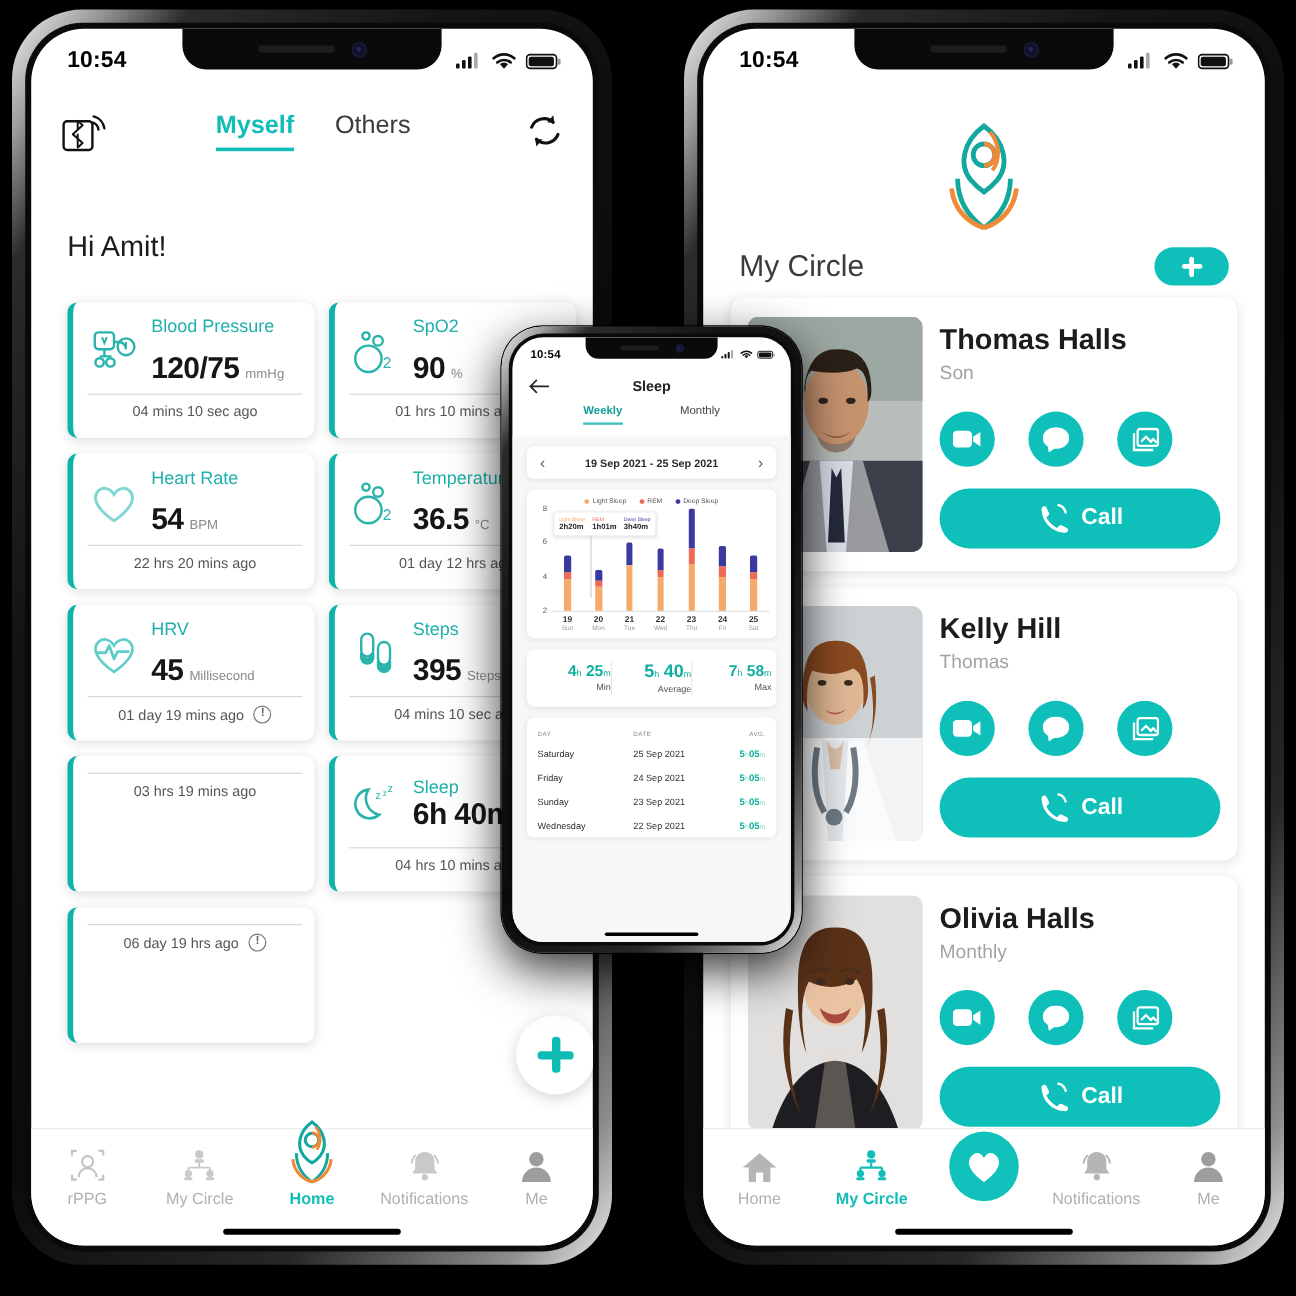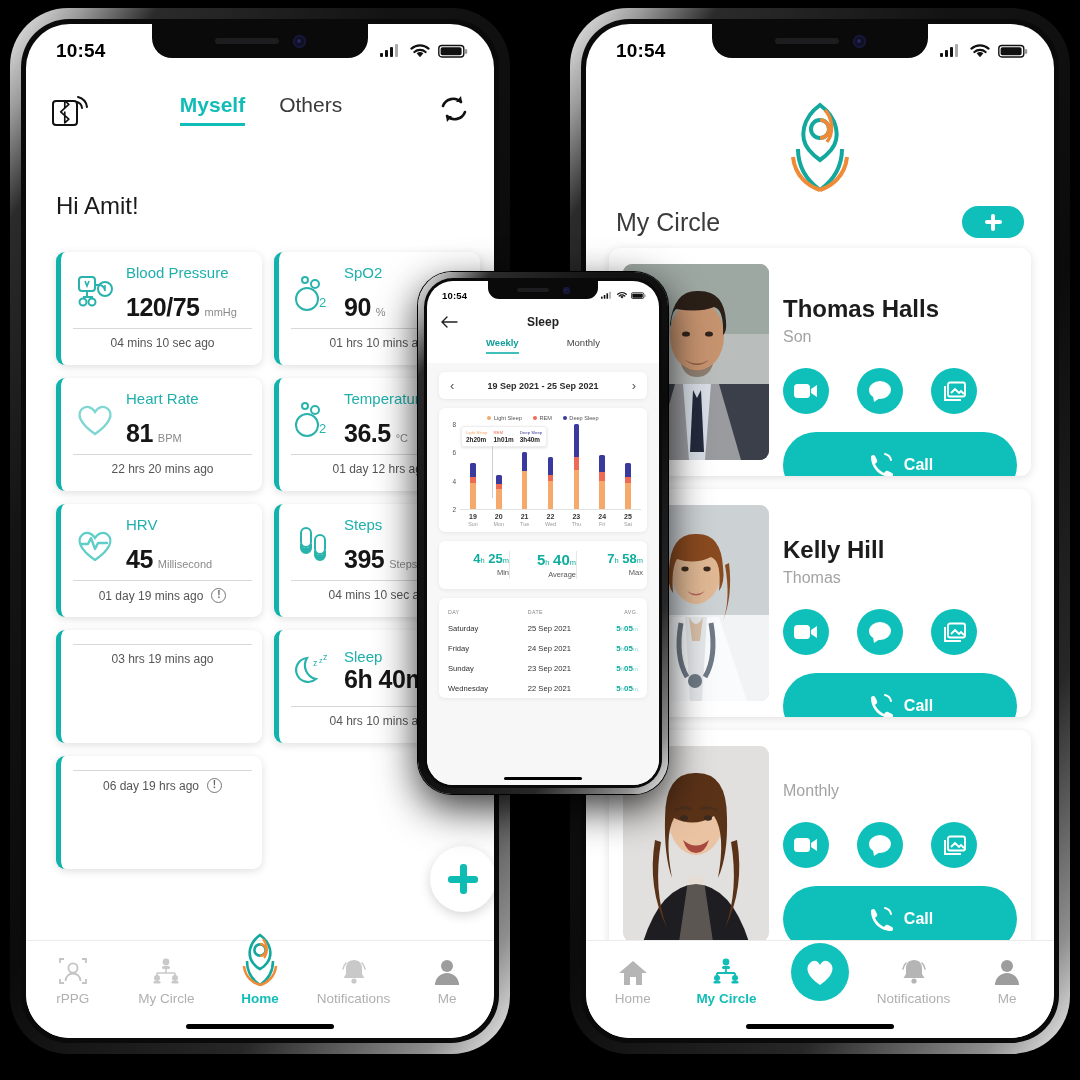--- a/index.html
+++ b/index.html
@@ -148,29 +148,29 @@
   .addbtn::before{width:17px;height:3.4px;}
   .addbtn::after{width:3.4px;height:17px;}
 
   .circle-list { position:absolute; top:224px; left:23px; right:23px; }
   .pcard {
     background:#fff; border-radius:11px; box-shadow:0 2px 10px rgba(0,0,0,.12);
     height:228px; margin-bottom:13px; display:flex; padding:16px 14px; gap:14px;
     position:relative; overflow:hidden;
   }
   .pphoto { width:146px; height:100%; border-radius:9px; overflow:hidden; flex:0 0 auto; position:relative; }
-  .pinfo { flex:1; padding-top:6px;margin-top:25px; }
+  .pinfo { flex:1; padding-top:6px; }
   .pname { font-size:24px; font-weight:700; color:#1c1c1c; }
   .prel { font-size:16px; color:#a3a3a3; margin-top:5px; }
   .pactions { display:flex; gap:28px; margin-top:22px; }
   .actbtn { width:46px; height:46px; border-radius:50%; background:#0fc0ba;
             display:flex; align-items:center; justify-content:center; }
-  .callbtn { margin-top:18px; height:66px; border-radius:99px; background:#0fc0ba;
+  .callbtn { margin-top:18px; height:50px; border-radius:99px; background:#0fc0ba;
              display:flex; align-items:center; justify-content:center; gap:11px;
-             color:#fff; font-size:16px; font-weight:700; }
+             color:#fff; font-size:19px; font-weight:700; }
   .heartnav { width:58px; height:58px; border-radius:50%; background:#10c2bb;
               display:flex; align-items:center; justify-content:center; margin-top:-10px;}
 
   
   #phone-center { left:418px; top:272px; width:250px; height:522px; border-radius:34px; padding:6px; z-index:40; }
   #phone-center .phone-inner { border-radius:29px; padding:3px; }
   #phone-center .screen { border-radius:26px; }
   #phone-center .notch { width:110px; height:18px; border-bottom-left-radius:11px; border-bottom-right-radius:11px; }
   #phone-center .speaker { width:32px; height:3.4px; }
   #phone-center .cam { width:7px; height:7px; }
@@ -343,21 +343,21 @@
         <div class="hcard">
           <div class="hc-top">
             <div class="hc-icon">
               <svg width="44" height="44" viewBox="0 0 44 44" stroke="#7fd6d2" fill="none" stroke-width="2.4">
                 <path d="M22 37 C6 26 4 17 9 12 c4-4 10-2 13 3 3-5 9-7 13-3 5 5 3 14-13 25z"></path>
               </svg>
             </div>
             <div class="hc-txt">
               <div class="hc-title">Heart Rate</div>
               <div class="hc-valrow">
-                <span class="hc-value">81</span>
+                <span class="hc-value">54</span>
                 <span class="hc-unit">BPM</span>
               </div>
             </div>
           </div>
           <div class="hc-foot">
                 <span>22 hrs 20 mins ago</span>
               </div>
         </div>
 
         <div class="hcard">
@@ -694,20 +694,21 @@
               <path d="M108 96 q8 48-6 86 q20-40 12-88z" fill="#5a3218"></path>
               <ellipse cx="61" cy="72" rx="4" ry="2.8" fill="#3c2a1e"></ellipse>
               <ellipse cx="85" cy="72" rx="4" ry="2.8" fill="#3c2a1e"></ellipse>
               <path d="M53 64 q8-4 15-1 M78 63 q7-3 15 1" stroke="#4a2f1c" stroke-width="2.4" fill="none" stroke-linecap="round"></path>
               <path d="M60 94 q13 11 26 0 q-4 13-13 13 t-13-13z" fill="#a8493f"></path>
               <path d="M62 95 q11 4 22 0 q-11 4-22 0z" fill="#fff"></path>
               <path d="M66 128 q7 8 14 0 l10 68 h-34z" fill="#f0d9c4" opacity=".3"></path>
             </svg>
           </div>
           <div class="pinfo">
+            <div class="pname">Olivia Halls</div>
             <div class="prel">Monthly</div>
             <div class="pactions">
               <div class="actbtn">
                 <svg width="24" height="18" viewBox="0 0 24 18" fill="#fff">
                       <rect x="0" y="2" width="16" height="14" rx="3.5"></rect>
                       <path d="M17 7 l6-4 v12 l-6-4z"></path>
                     </svg>
               </div>
               <div class="actbtn">
                 <svg width="22" height="21" viewBox="0 0 22 21" fill="#fff">

